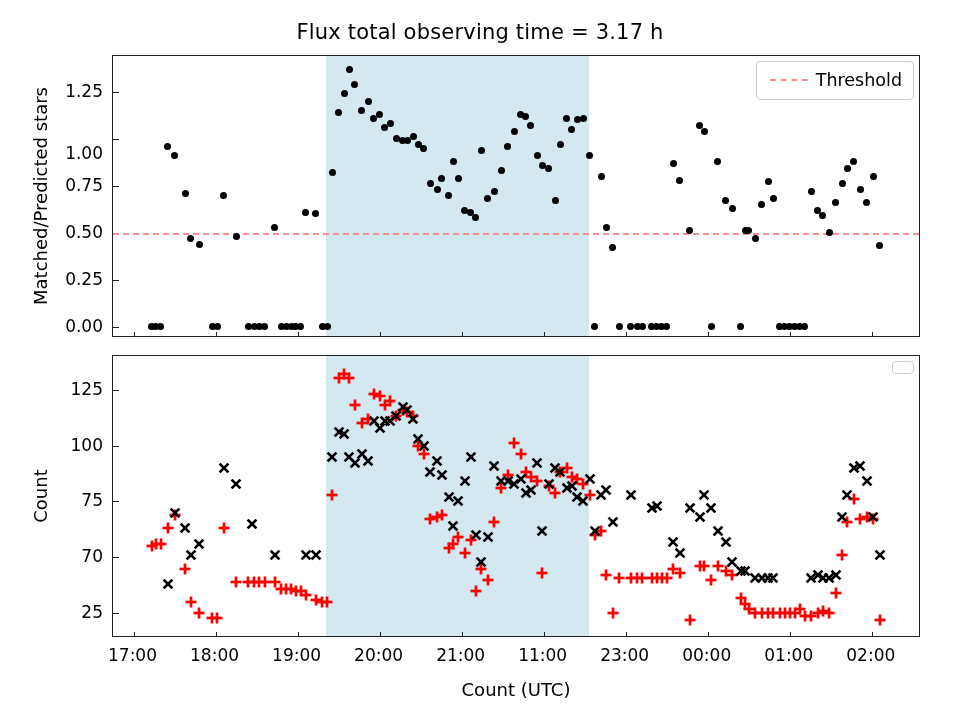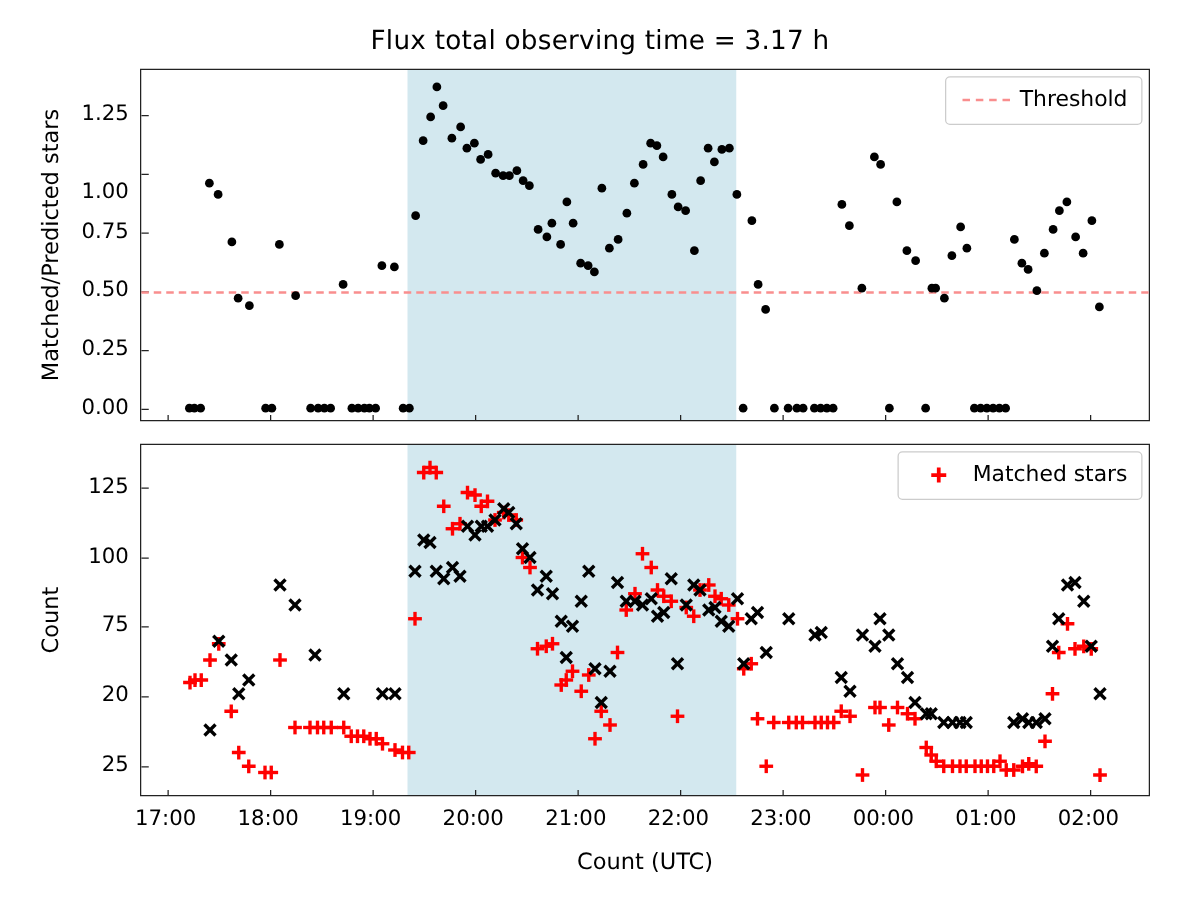--- a/index.html
+++ b/index.html
@@ -1458,40 +1458,31 @@
     <div class="ylab" style="left: 30px; top: 196px; transform: rotate(-90deg) translateX(-50%);">Matched/Predicted stars</div>
     <div class="legend" style="right: 46px; top: 61px;">
       <div class="legrow">
         <div class="legmark">
           <div class="dashsample" style="border-top-color: rgb(249, 142, 142);"></div>
         </div>
         <div class="legtxt">Threshold</div>
       </div>
     </div>
     <div class="ytick" style="top: 612.381px; right: 857px;">25</div>
-    <div class="ytick" style="top: 556.429px; right: 857px;">20</div>
+    <div class="ytick" style="top: 556.429px; right: 857px;">70</div>
     <div class="ytick" style="top: 500.476px; right: 857px;">75</div>
     <div class="ytick" style="top: 444.524px; right: 857px;">100</div>
     <div class="ytick" style="top: 388.571px; right: 857px;">125</div>
     <div class="ylab" style="left: 30px; top: 496px; transform: rotate(-90deg) translateX(-50%);">Count</div>
     <div class="xtick" style="left: 132.508px; top: 645px;">17:00</div>
     <div class="xtick" style="left: 214.538px; top: 645px;">18:00</div>
     <div class="xtick" style="left: 296.569px; top: 645px;">19:00</div>
     <div class="xtick" style="left: 378.599px; top: 645px;">20:00</div>
     <div class="xtick" style="left: 460.629px; top: 645px;">21:00</div>
-    <div class="xtick" style="left: 542.66px; top: 645px;">22:00</div>
+    <div class="xtick" style="left: 542.66px; top: 645px;">11:00</div>
     <div class="xtick" style="left: 624.69px; top: 645px;">23:00</div>
     <div class="xtick" style="left: 706.721px; top: 645px;">00:00</div>
     <div class="xtick" style="left: 788.751px; top: 645px;">01:00</div>
     <div class="xtick" style="left: 870.782px; top: 645px;">02:00</div>
     <div class="legend" style="right: 46px; top: 361px;">
-      <div class="legrow">
-        <div class="legmark">
-          <svg width="16" height="16" stroke="#ff0000" stroke-width="3">
-            <line x1="2" y1="8" x2="14" y2="8"></line>
-            <line x1="8" y1="2" x2="8" y2="14"></line>
-          </svg>
-        </div>
-        <div class="legtxt">Matched stars</div>
-      </div>
     </div>
     <div class="xlab" style="left: 516px; top: 679px;">Count (UTC)</div>
   </div>
 
 </body></html>

